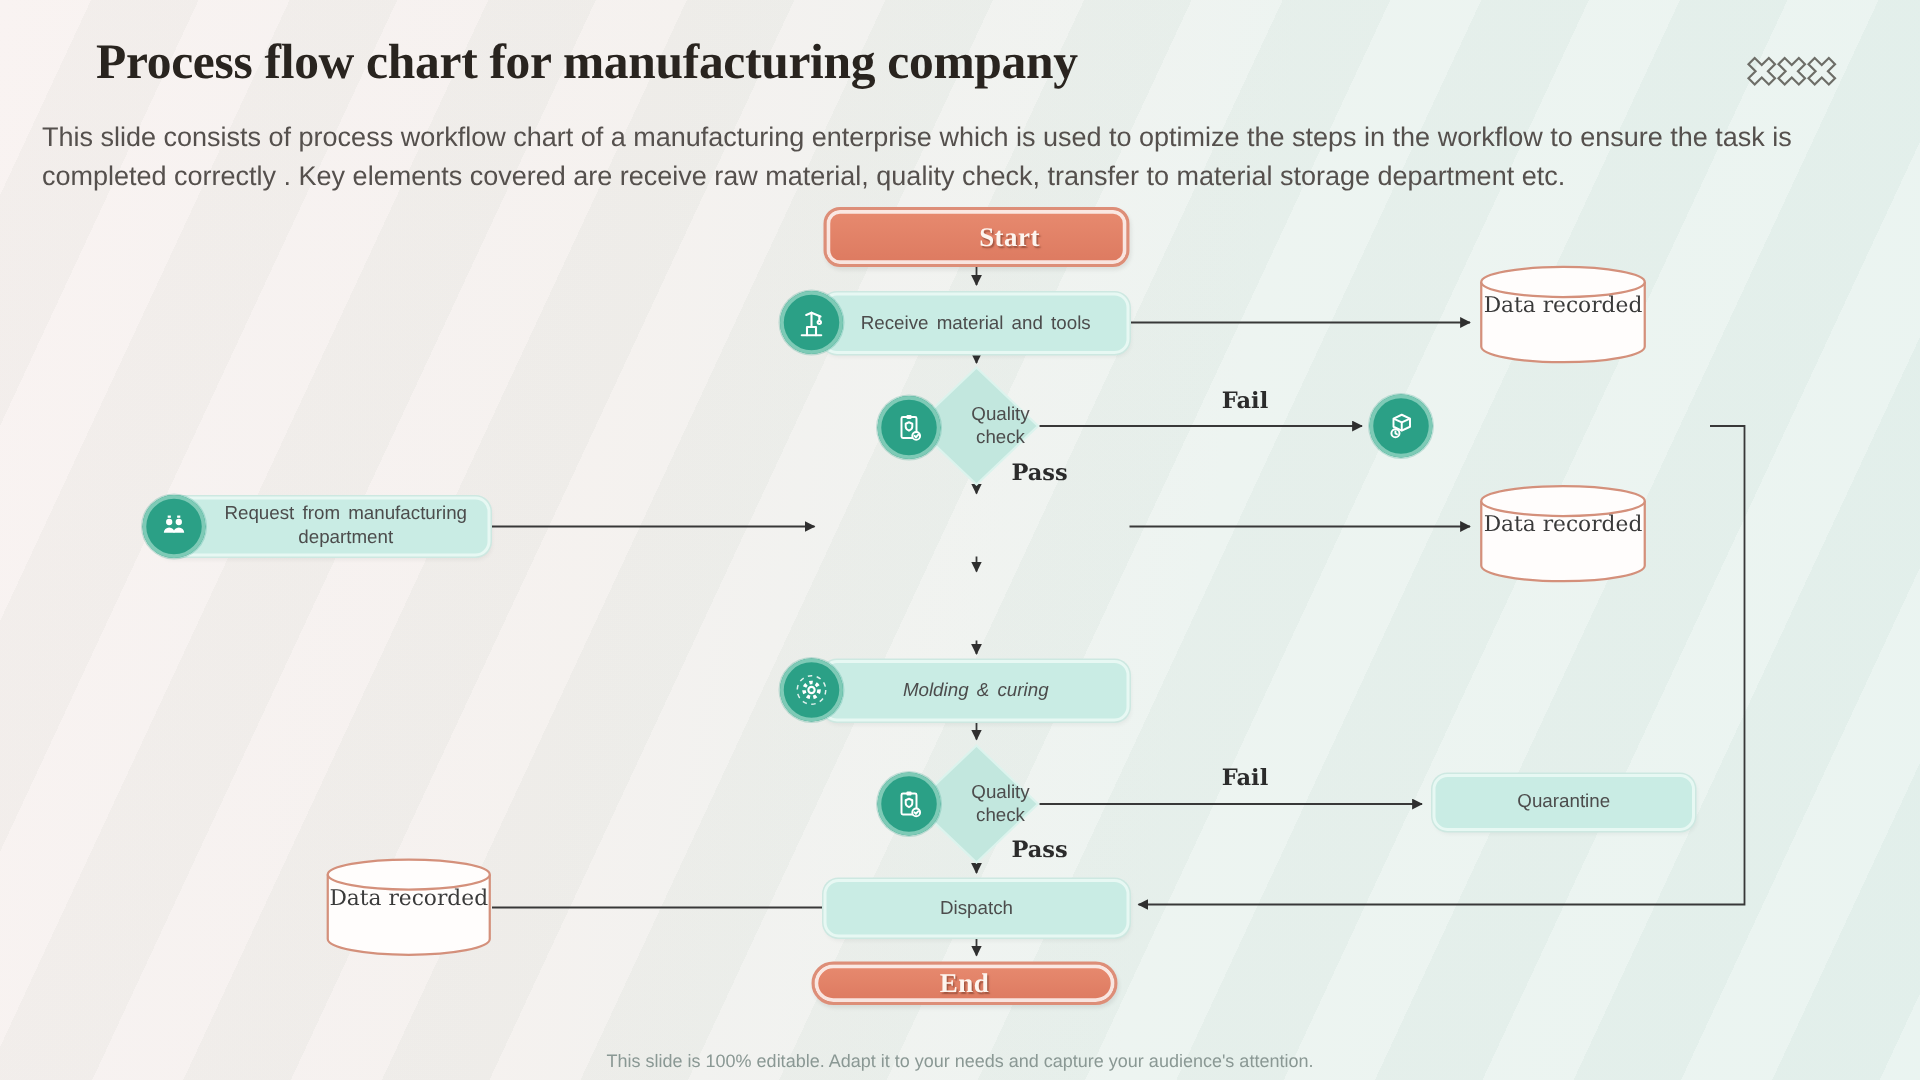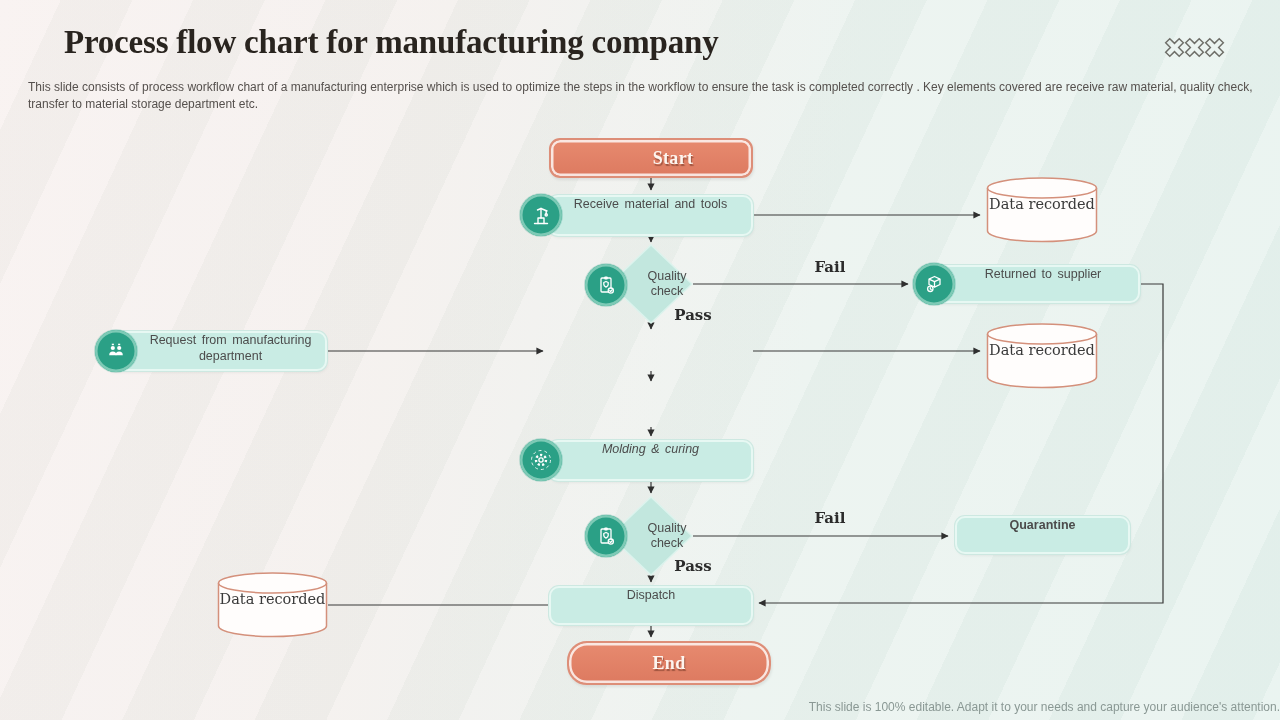--- a/index.html
+++ b/index.html
@@ -15,21 +15,21 @@
   .abs{position:absolute;}
   .slide-title{
     left:28px;top:24px;width:900px;
     font-family:"Liberation Serif", serif;
     font-weight:700;font-size:33px;letter-spacing:-0.2px;
     color:#29241f;
     margin-left:36px;
   }
   .slide-desc{
     left:28px;top:79px;width:1232px;
-    font-size:12px;line-height:1.42;color:#55504d;
+    font-size:18px;line-height:1.42;color:#55504d;
   }
   .logo{left:1162px;top:35px;display:flex;}
   .logo svg{margin-left:-5px;}
   .logo svg:first-child{margin-left:0;}
 
   
   .connectors{left:0;top:0;pointer-events:none;}
 
   
   .terminator{
@@ -39,21 +39,21 @@
     box-shadow:inset 0 0 0 2.5px rgba(255,255,255,0.8), 1px 2px 3px rgba(0,0,0,0.08);
     box-sizing:border-box;
   }
   .terminator .node-label{
     font-family:"Liberation Serif", serif;font-weight:700;font-size:18px;
     color:#fdf5ef;text-shadow:1px 1.5px 1px rgba(95,42,26,0.5);
     letter-spacing:0.3px;
   }
   
   .process{
-    display:flex;align-items:flex-start;justify-content:center;
+    display:flex;align-items:center;justify-content:center;
     background:#c9ece4;
     border:2px solid #e7f8f3;border-radius:10px;
     box-shadow:0 0 0 1px #cde8e1, 1px 2px 3px rgba(0,0,0,0.05);
     box-sizing:border-box;text-align:center;
   }
   .process .node-label{
     font-size:12.5px;color:#4c4c4c;line-height:1.25;word-spacing:2px;
   }
   
   .diamond-label{
@@ -73,21 +73,21 @@
     position:absolute;left:0;top:19px;width:100%;
     font-family:"DejaVu Serif", serif;font-weight:400;font-size:14.5px;
     color:#3a3a3a;line-height:1.3;
   }
   
   .edge-label{
     font-family:"DejaVu Serif", serif;font-weight:700;font-size:15px;
     color:#2b2b2b;text-align:center;
   }
   .slide-footer{
-    left:0;top:700px;width:1280px;text-align:right;
+    left:0;top:700px;width:1280px;text-align:center;
     font-size:12px;color:#8a9894;
   }
 </style>
 </head>
 <body>
 
 <div class="slide">
 
   <div class="abs slide-title">Process flow chart for manufacturing company</div>
   <div class="abs slide-desc">This slide consists of process workflow chart of a manufacturing enterprise which is used to optimize the steps in the workflow to ensure the task is completed correctly . Key elements covered are receive raw material, quality check, transfer to material storage department etc.</div>
@@ -165,23 +165,20 @@
     <svg viewBox="0 0 24 24" width="24" height="24" fill="none" stroke="#fff" stroke-width="1.3" stroke-linecap="round" stroke-linejoin="round">
       <rect x="7" y="5" width="10" height="14" rx="1"></rect>
       <rect x="10.3" y="3.6" width="3.4" height="2.8" rx="0.7" fill="#fff" stroke="none"></rect>
       <path d="M12,8.5 l2.2,1 v2 c0,1.6 -2.2,2.6 -2.2,2.6 c0,0 -2.2,-1 -2.2,-2.6 v-2 z"></path>
       <circle cx="16.8" cy="17.6" r="2.6" fill="#2ba086"></circle>
       <path d="M15.7,17.6 l0.9,0.9 l1.6,-1.7"></path>
     </svg>
   </div>
 
   <div class="abs edge-label" style="left:795px;top:258px;width:70px;">Fail</div>
-  <div class="abs process" style="left:920px;top:265px;width:220px;height:38px;">
-    <span class="node-label" style="padding-left:26px;">Returned to supplier</span>
-  </div>
   <div class="abs icon-circle" style="left:913px;top:263px;">
     <svg viewBox="0 0 24 24" width="24" height="24" fill="none" stroke="#fff" stroke-width="1.3" stroke-linejoin="round">
       <path d="M12.5,4.5 l5.5,2.6 v5.4 l-5.5,2.6 l-5.5,-2.6 V7.1 z"></path>
       <path d="M7,7.1 l5.5,2.5 l5.5,-2.5"></path>
         <path d="M12.5,9.6 v5.5"></path>
       <circle cx="8.3" cy="16.8" r="2.7" fill="#2ba086"></circle>
       <path d="M8.3,15.6 v1.3 l1,0.6" stroke-linecap="round"></path>
     </svg>
   </div>
 
@@ -232,37 +229,37 @@
     <svg viewBox="0 0 24 24" width="24" height="24" fill="none" stroke="#fff" stroke-width="1.3" stroke-linecap="round" stroke-linejoin="round">
       <rect x="7" y="5" width="10" height="14" rx="1"></rect>
       <rect x="10.3" y="3.6" width="3.4" height="2.8" rx="0.7" fill="#fff" stroke="none"></rect>
       <path d="M12,8.5 l2.2,1 v2 c0,1.6 -2.2,2.6 -2.2,2.6 c0,0 -2.2,-1 -2.2,-2.6 v-2 z"></path>
       <circle cx="16.8" cy="17.6" r="2.6" fill="#2ba086"></circle>
       <path d="M15.7,17.6 l0.9,0.9 l1.6,-1.7"></path>
     </svg>
   </div>
 
   <div class="abs edge-label" style="left:795px;top:509px;width:70px;">Fail</div>
-  <div class="abs process" style="left:955px;top:516px;width:175px;height:38px;font-weight:bold;">
+  <div class="abs process" style="left:955px;top:516px;width:175px;height:38px;">
     <span class="node-label">Quarantine</span>
   </div>
 
   <div class="abs edge-label" style="left:658px;top:557px;width:70px;">Pass</div>
 
   <div class="abs cylinder" style="left:217px;top:571px;width:111px;height:68px;">
     <svg width="111" height="68">
       <path d="M1.5,12 L1.5,55 A54,10.5 0 0 0 109.5,55 L109.5,12" fill="#fffdfc" stroke="#d4907b" stroke-width="1.5"></path>
       <ellipse cx="55.5" cy="12" rx="54" ry="10" fill="#fffdfc" stroke="#d4907b" stroke-width="1.5"></ellipse>
     </svg>
     <span class="cyl-label">Data recorded</span>
   </div>
 
   <div class="abs process" style="left:549px;top:586px;width:204px;height:39px;">
     <span class="node-label">Dispatch</span>
   </div>
 
-  <div class="abs terminator" style="left:567px;top:641px;width:204px;height:44px;border-radius:20px;">
+  <div class="abs terminator" style="left:541px;top:641px;width:204px;height:29px;border-radius:20px;">
     <span class="node-label">End</span>
   </div>
 
   <div class="abs slide-footer">This slide is 100% editable. Adapt it to your needs and capture your audience's attention.</div>
 
 </div>
 
 </body></html>

